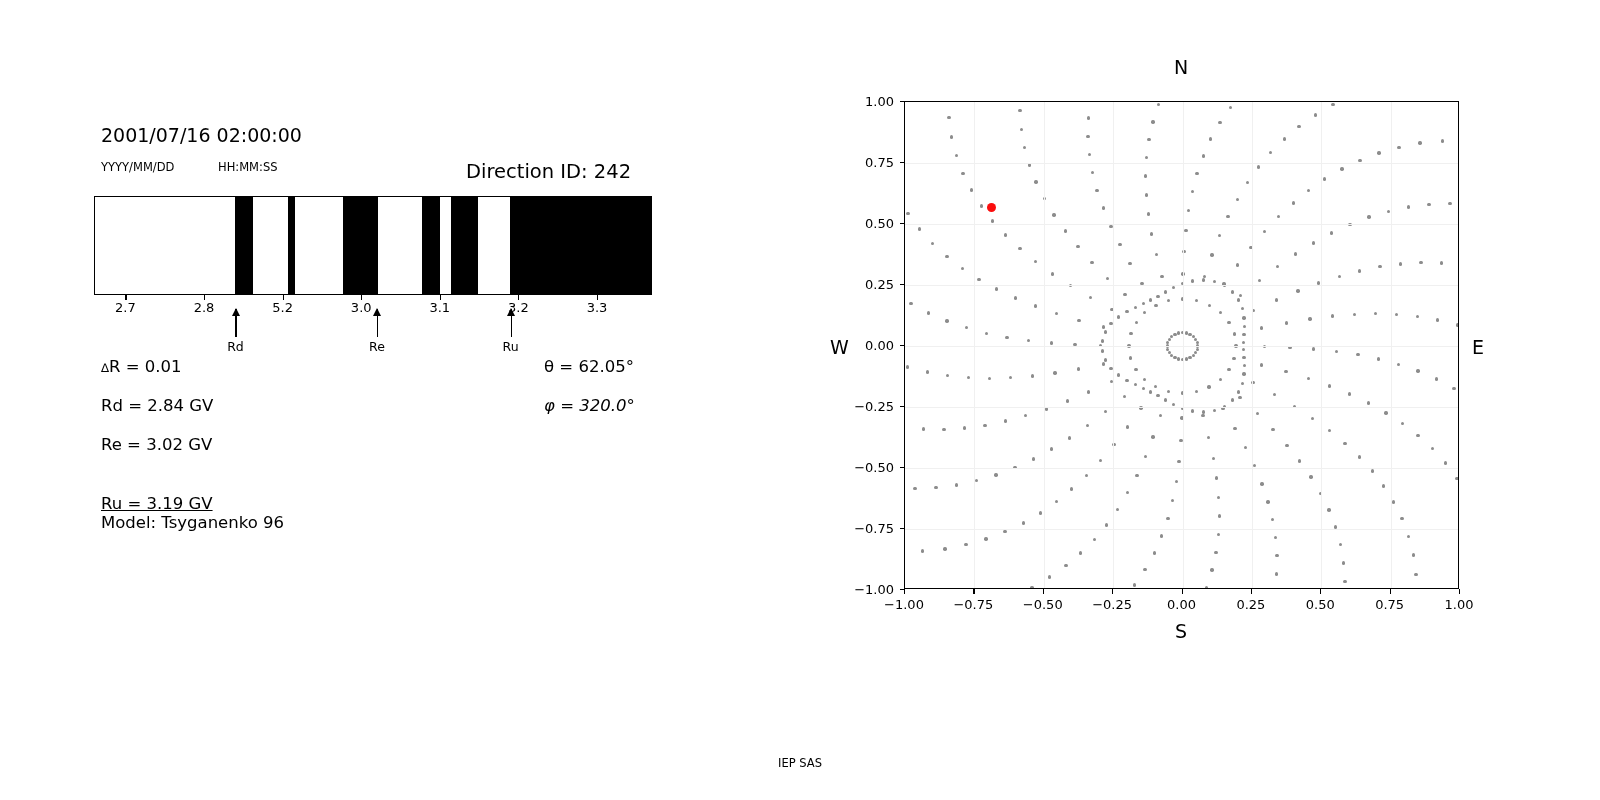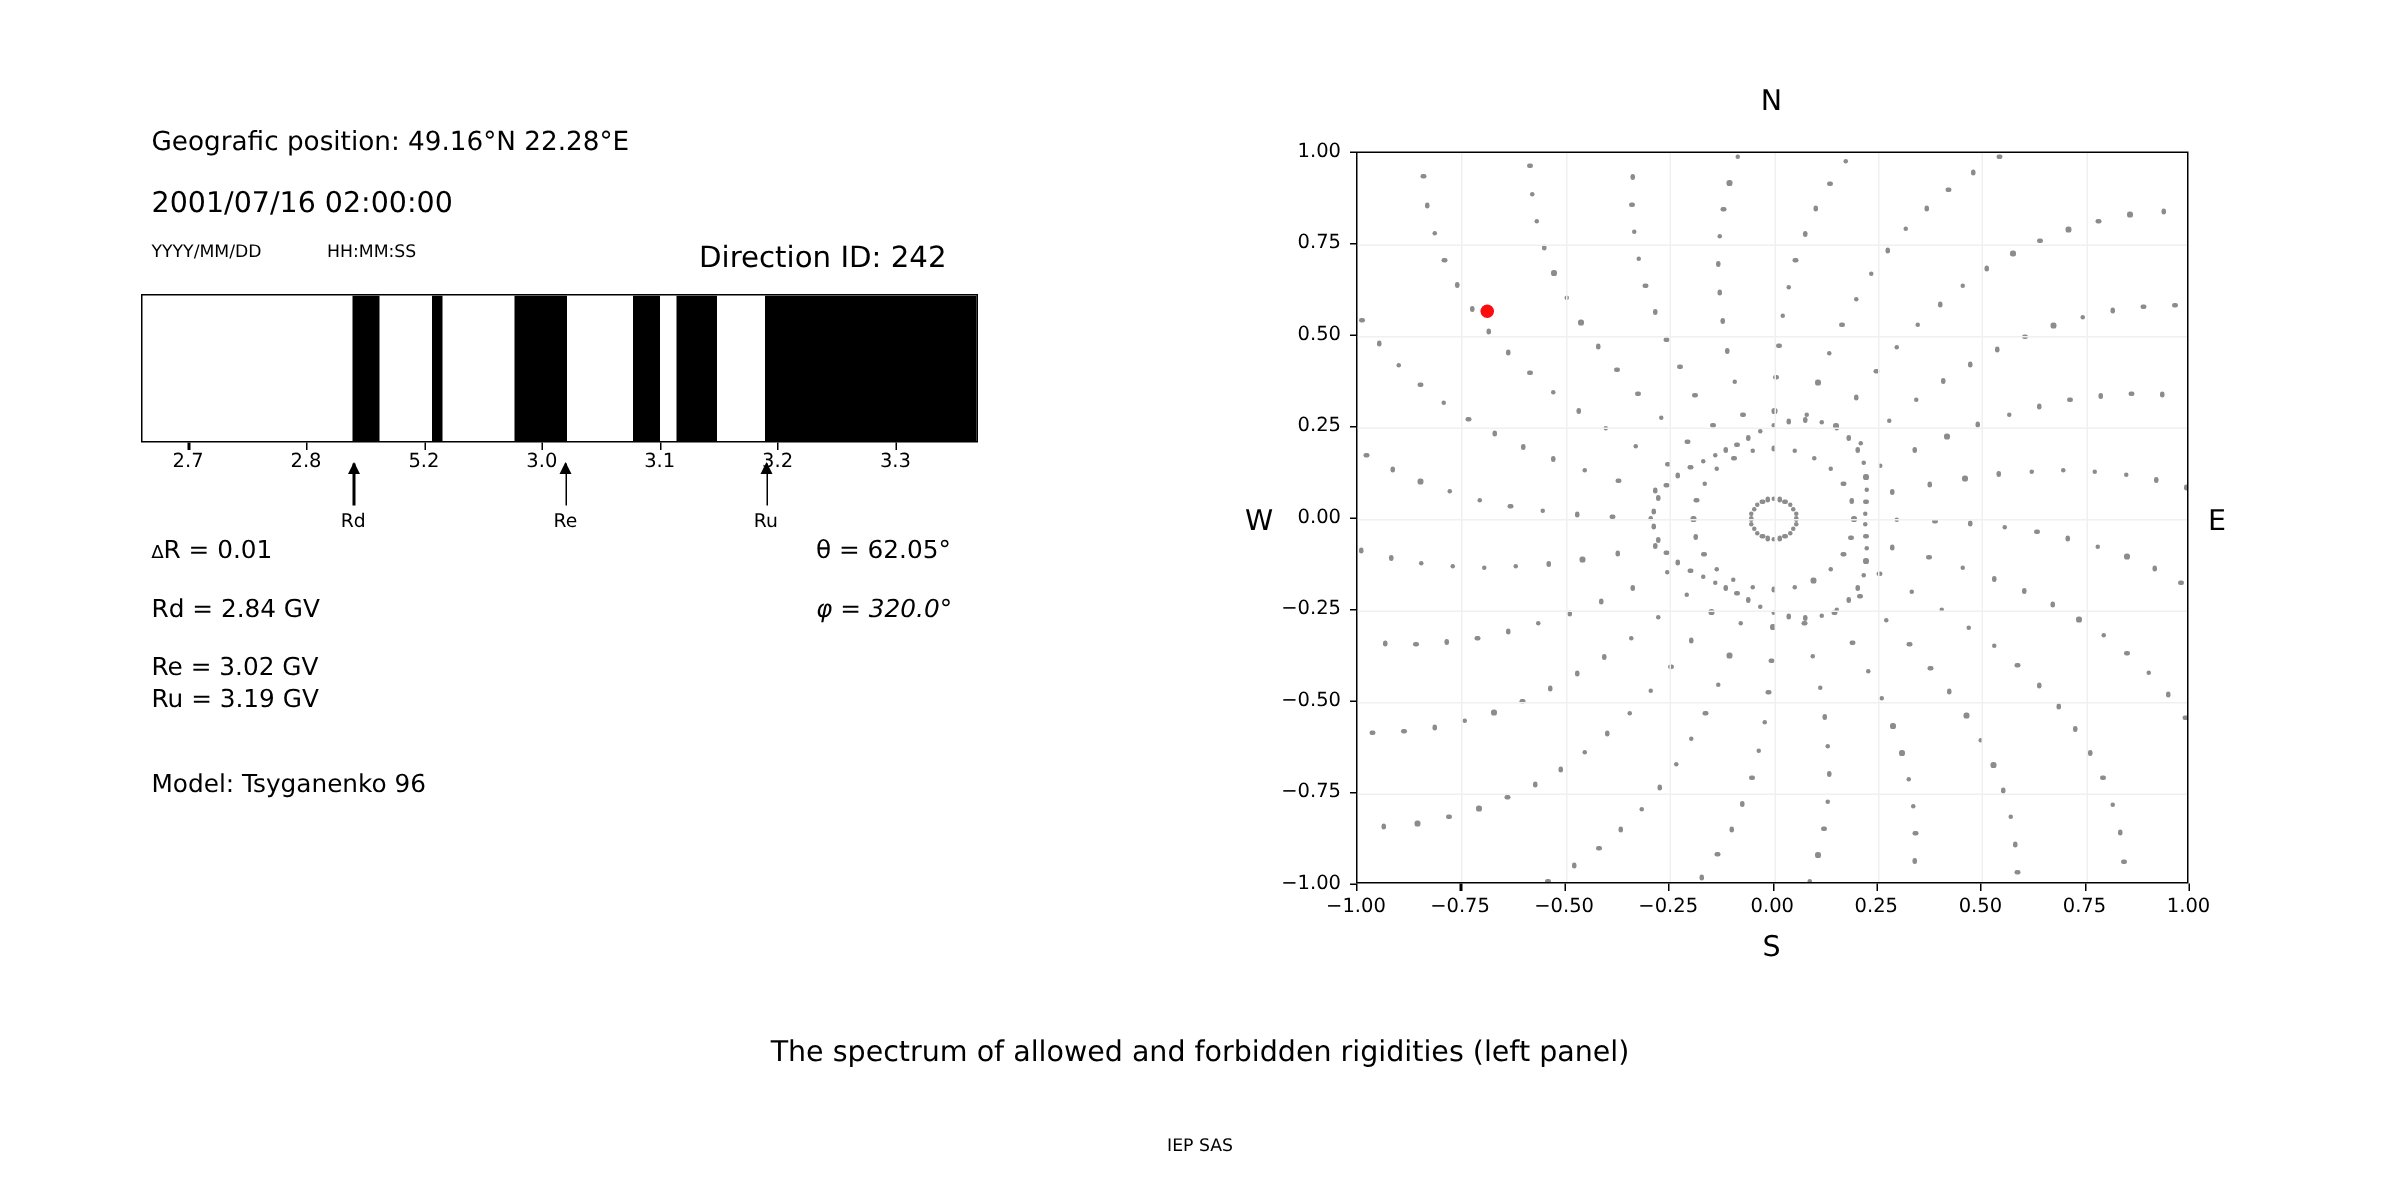--- a/index.html
+++ b/index.html
@@ -95,21 +95,21 @@
     white-space: nowrap;
   }
 
   
   .param { position: absolute; font-size: 16.5px; white-space: nowrap; }
   .param .delta { font-size: 12px; }
 
   #p-dR    { left: 101px; top: 357px; }
   #p-Rd    { left: 101px; top: 396px; }
   #p-Re    { left: 101px; top: 435px; }
-  #p-Ru    { left: 101px; top: 456px; }
+  #p-Ru    { left: 101px; top: 494px; text-decoration: underline; }
   #p-model { left: 101px; top: 513px; }
   #p-theta { left: 544px; top: 357px; }
   #p-phi   { left: 544px; top: 396px; font-style: italic; }
 
   
   #right-panel {
     position: absolute;
     left: 820px; top: 40px;
     width: 700px; height: 620px;
   }
@@ -198,21 +198,20 @@
     width: 1600px;
     text-align: center;
     font-size: 11.5px;
   }
 </style>
 </head>
 <body>
 
 <div id="left-panel">
 
-  <div class="txt" id="geo-position">Geografic position: 49.16°N 22.28°E</div>
 
   <div class="txt" id="datetime">2001/07/16 02:00:00</div>
 
   <div class="txt" id="fmt-date">YYYY/MM/DD</div>
 
   <div class="txt" id="fmt-time">HH:MM:SS</div>
 
   <div class="txt" id="direction-id">Direction ID: 242</div>
 
   <div id="spectrum-wrap">
@@ -689,16 +688,15 @@
     <div class="ax-lab-x" style="left: 430.875px; top: 557px;">0.25</div>
     <div class="ax-tick-x" style="left: 500.25px; top: 549px;"></div>
     <div class="ax-lab-x" style="left: 500.25px; top: 557px;">0.50</div>
     <div class="ax-tick-x" style="left: 569.625px; top: 549px;"></div>
     <div class="ax-lab-x" style="left: 569.625px; top: 557px;">0.75</div>
     <div class="ax-tick-x" style="left: 639px; top: 549px;"></div>
     <div class="ax-lab-x" style="left: 639px; top: 557px;">1.00</div>
   </div>
 
 <div id="caption">
-  <div class="cap-line">The spectrum of allowed and forbidden rigidities (left panel)</div>
 </div>
 
 <div id="footer">IEP SAS</div>
 
 </body></html>

